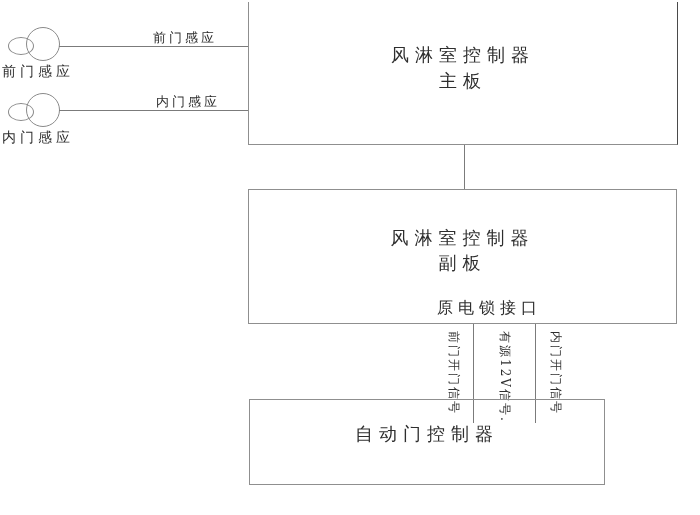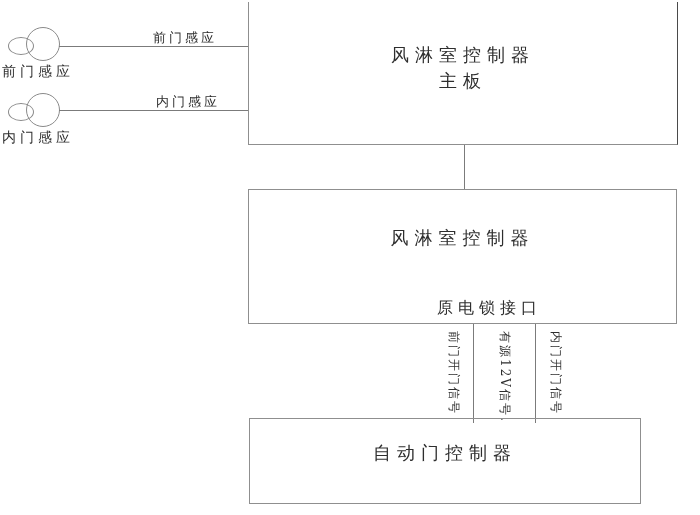--- a/index.html
+++ b/index.html
@@ -47,27 +47,28 @@
 
   <div class="box no-top" style="left:248px;top:2px;width:430px;height:143px;">
     <div class="box-title" style="top:41px;">风淋室控制器</div>
     <div class="box-title" style="top:67px;font-family:Liberation Serif, serif;">主板</div>
   </div>
 
   <div class="vline" style="left:464px;top:145px;height:44px;"></div>
 
   <div class="box" style="left:248px;top:189px;width:429px;height:135px;">
     <div class="box-title" style="top:36px;">风淋室控制器</div>
+    <div class="box-title" style="top:61px;">副板</div>
     <div class="port-label" style="left:188px;bottom:4px;">原电锁接口</div>
   </div>
 
   <div class="vline" style="left:473px;top:324px;height:99px;"></div>
   <div class="vline" style="left:535px;top:324px;height:99px;"></div>
 
   <div class="vtext" style="left:445px;top:331px;">前门开门信号</div>
   <div class="vtext" style="left:496px;top:331px;">有源12V信号.</div>
   <div class="vtext" style="left:547px;top:331px;">内门开门信号</div>
 
-  <div class="box" style="left:249px;top:418px;width:392px;height:86px;text-decoration:underline;">
+  <div class="box" style="left:249px;top:399px;width:356px;height:86px;text-decoration:underline;">
     <div class="box-title" style="top:22px;">自动门控制器</div>
   </div>
 
 </div>
 
 </body></html>

